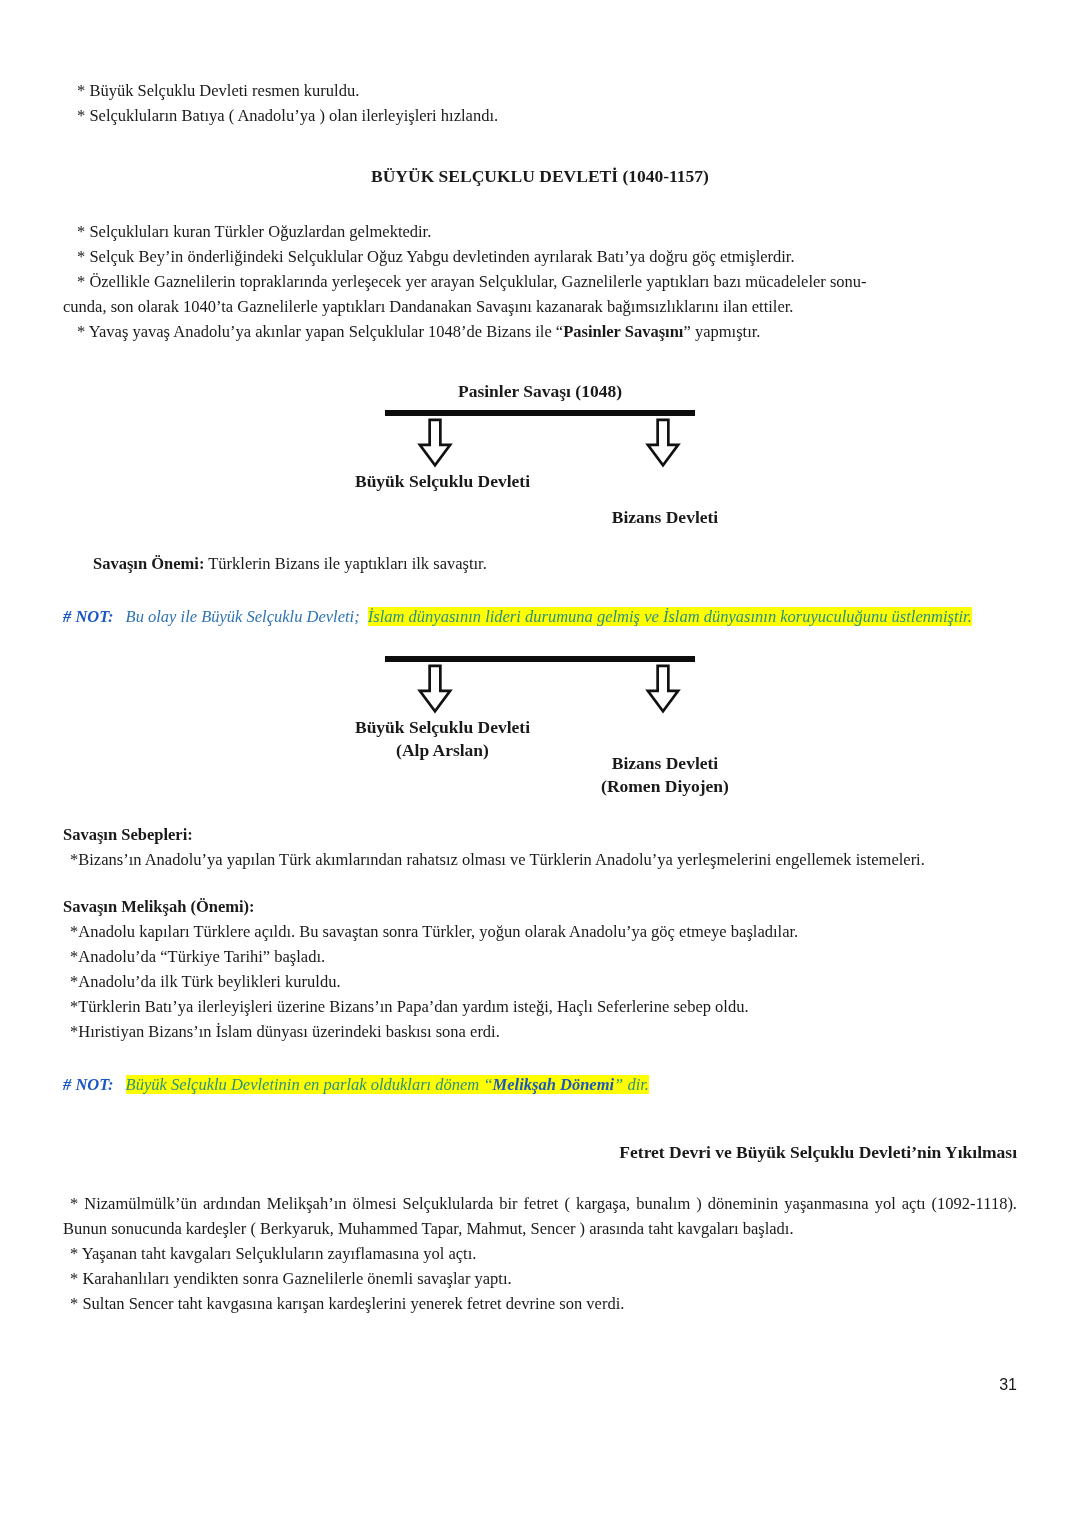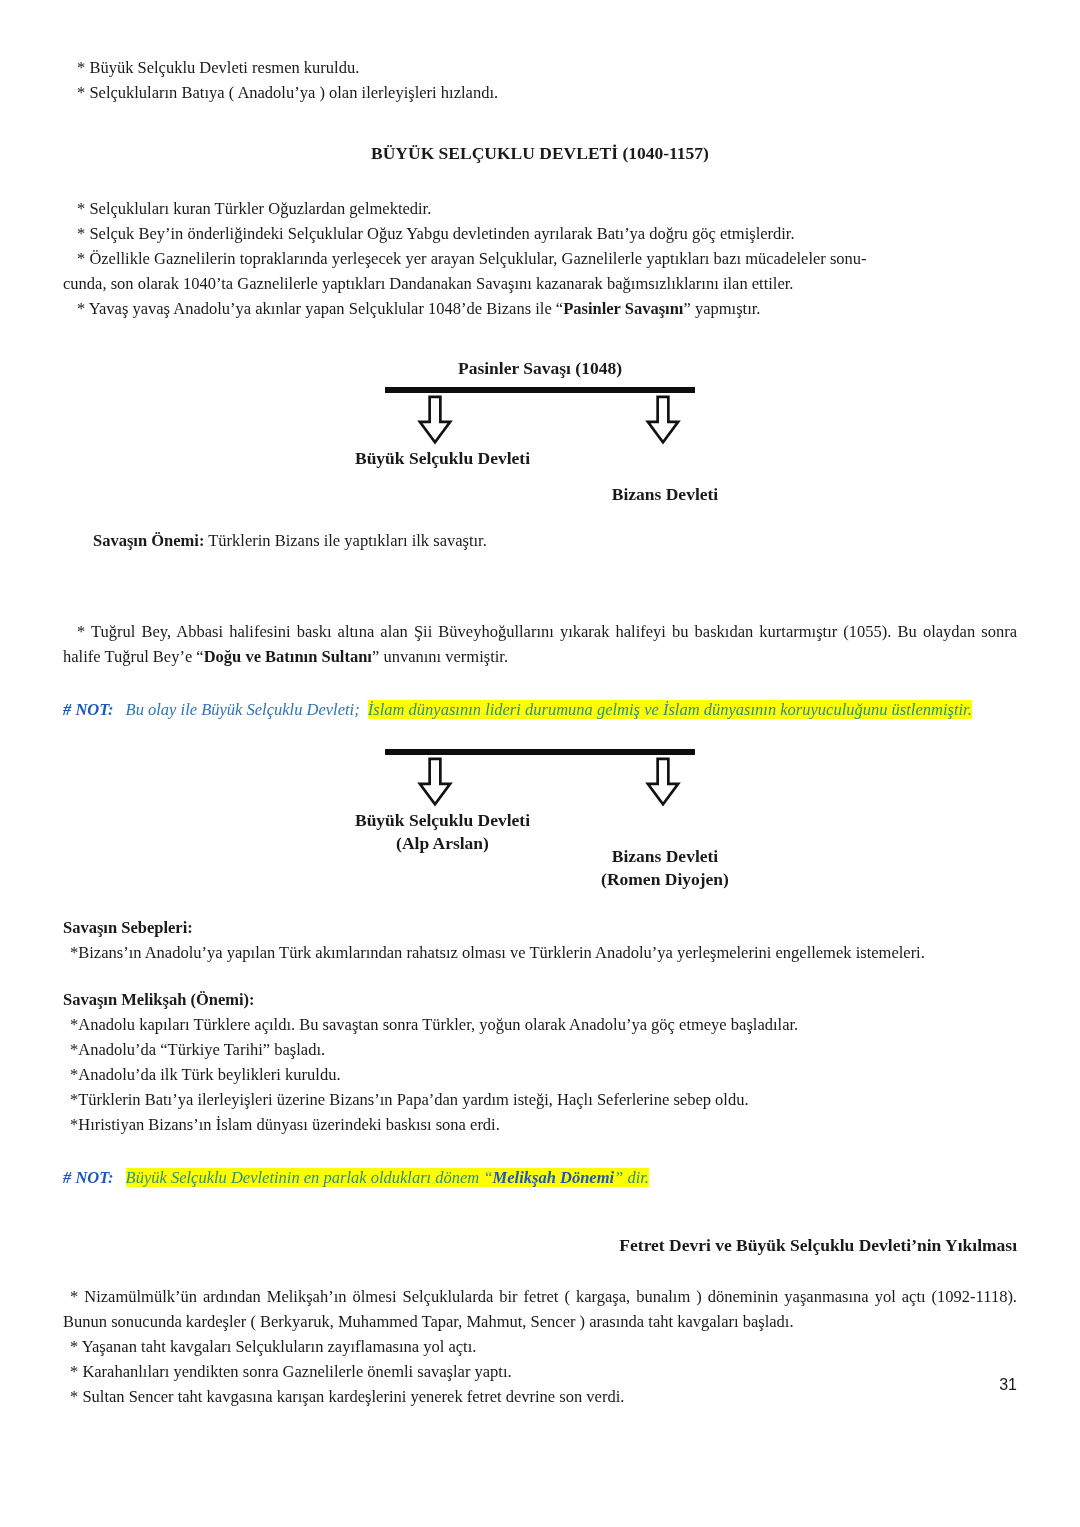--- a/index.html
+++ b/index.html
@@ -9,21 +9,21 @@
     height: 1527px;
     overflow: hidden;
     font-family: "Liberation Serif", "DejaVu Serif", serif;
     font-size: 16.5px;
     line-height: 25px;
     color: #1a1a1a;
   }
   .page {
     width: 1080px;
     height: 1479px;
-    padding: 55px 63px 0 63px;
+    padding: 78px 63px 0 63px;
     position: relative;
   }
   p { margin: 0; }
   .indent { text-indent: 14px; }
   .small-indent { text-indent: 7px; }
   .justify { text-align: justify; }
   .bold { font-weight: bold; }
 
   .doc-heading {
     text-align: center;
@@ -133,21 +133,20 @@
         </svg>
     </div>
     <div class="diagram-labels">
       <div class="diagram-label-left">Büyük Selçuklu Devleti</div>
       <div class="diagram-label-right">Bizans Devleti</div>
     </div>
   </div>
 
   <p class="onem-line"><span class="bold">Savaşın Önemi:</span><span> Türklerin Bizans ile yaptıkları ilk savaştır.</span></p>
 
-  <p class="tugrul-par indent justify"><span>* Tuğrul Bey, Abbasi halifesini baskı altına alan Şii Büveyhoğullarını yıkarak halifeyi bu baskıdan kurtarmıştır (1055). Bu olaydan sonra halife Tuğrul Bey’e  “</span><span class="bold">Doğu ve Batının Sultanı</span><span>”  unvanını vermiştir.</span></p>
 
   <p class="not-par"><span class="not-label"># NOT:</span><span class="note-blue">Bu olay ile Büyük Selçuklu Devleti; </span><span class="note-hl">İslam dünyasının lideri durumuna gelmiş ve İslam dünyasının koruyuculuğunu üstlenmiştir.</span></p>
 
   <div class="diagram malazgirt-block">
     <div class="diagram-rule" style="background: rgb(13, 13, 13);"></div>
     <div class="diagram-arrows">
       <svg class="arrow-icon" width="36" height="50" viewBox="0 0 40 56">
           <path d="M14 2 H26 V30 H37 L20 53 L3 30 H14 Z" fill="#ffffff" stroke="#111111" stroke-width="3"></path>
         </svg>
       <svg class="arrow-icon" width="36" height="50" viewBox="0 0 40 56">

